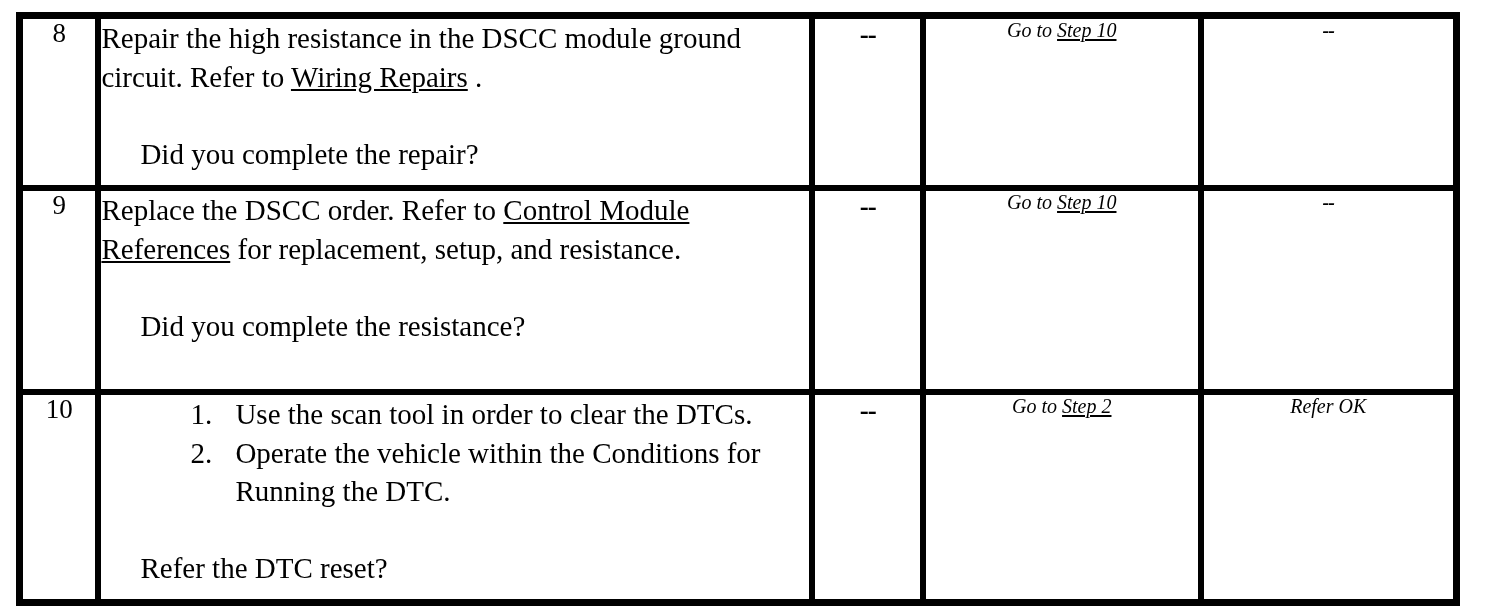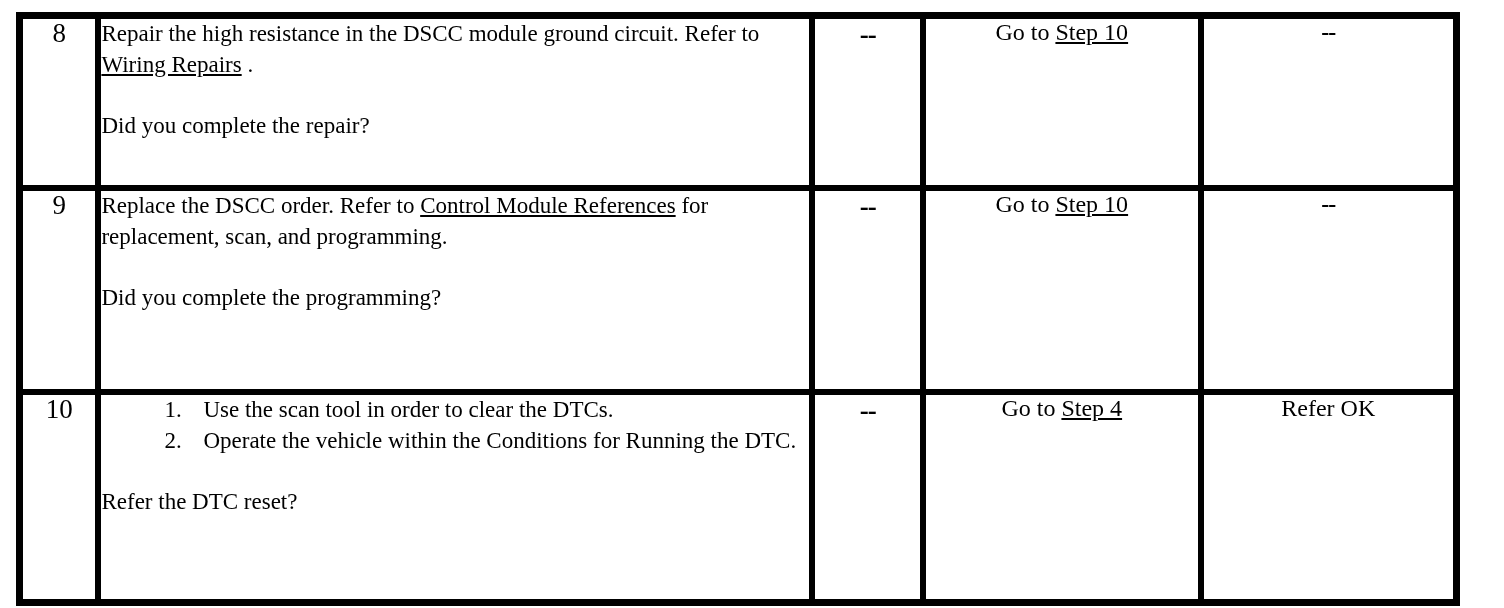--- a/index.html
+++ b/index.html
@@ -51,63 +51,65 @@
 
   .step-cell {
     text-align: center;
     vertical-align: middle;
     font-size: 27px;
     line-height: 1.1;
   }
 
   .action-cell {
     padding: 4px 6px 0 6px;
-    font-size: 23px;
+    font-size: 29px;
     line-height: 1.33;
   }
 
   .value-cell {
     text-align: center;
     vertical-align: middle;
     font-size: 27px;
     font-weight: bold;
     letter-spacing: -1px;
   }
 
   .yesno-cell {
     text-align: center;
     vertical-align: bottom;
-    font-size: 24px;
+    font-size: 20px;
     padding-bottom: 4px;
+    font-style: italic;
   }
 
   .yesno-cell.dash {
     font-weight: bold;
     letter-spacing: -1px;
   }
 
   .lead {
     margin: 0;
   }
   .question {
     margin: 0;
+    padding-left: 39px;
   }
   .gap {
     height: 1.33em;
   }
 
   u.link {
     text-decoration: underline;
     text-underline-offset: 2px;
   }
 
   
   ol.steplist {
     margin: 0 8px 0 0;
-    padding-left: 86px;
+    padding-left: 118px;
     list-style-position: outside;
   }
   ol.steplist li {
     margin: 0;
     padding-left: 16px;
     line-height: 1.33;
   }
 
   
   tr.r8  td { height: 166px; }
@@ -146,23 +148,23 @@
         </td>
 
         <td class="yesno-cell dash">--</td>
       </tr>
 
       <tr class="r9">
 
         <td class="step-cell">9</td>
 
         <td class="action-cell">
-          <p class="lead"><span>Replace the DSCC order. Refer to </span><u class="link">Control Module References</u><span> for replacement, scan, and programming.</span></p>
+          <p class="lead"><span>Replace the DSCC order. Refer to </span><u class="link">Control Module References</u><span> for replacement, setup, and resistance.</span></p>
           <div class="gap"></div>
-          <p class="question">Did you complete the programming?</p>
+          <p class="question">Did you complete the resistance?</p>
         </td>
 
         <td class="value-cell">--</td>
 
         <td class="yesno-cell">
           <span>Go to </span><u class="link">Step 10</u>
         </td>
 
         <td class="yesno-cell dash">--</td>
       </tr>
@@ -176,21 +178,21 @@
             <li>Use the scan tool in order to clear the DTCs.</li>
             <li>Operate the vehicle within the Conditions for Running the DTC.</li>
           </ol>
           <div class="gap"></div>
           <p class="question">Refer the DTC reset?</p>
         </td>
 
         <td class="value-cell">--</td>
 
         <td class="yesno-cell">
-          <span>Go to </span><u class="link">Step 4</u>
+          <span>Go to </span><u class="link">Step 2</u>
         </td>
 
         <td class="yesno-cell">Refer OK</td>
       </tr>
 
     </tbody>
   </table>
 
 </div>
 

